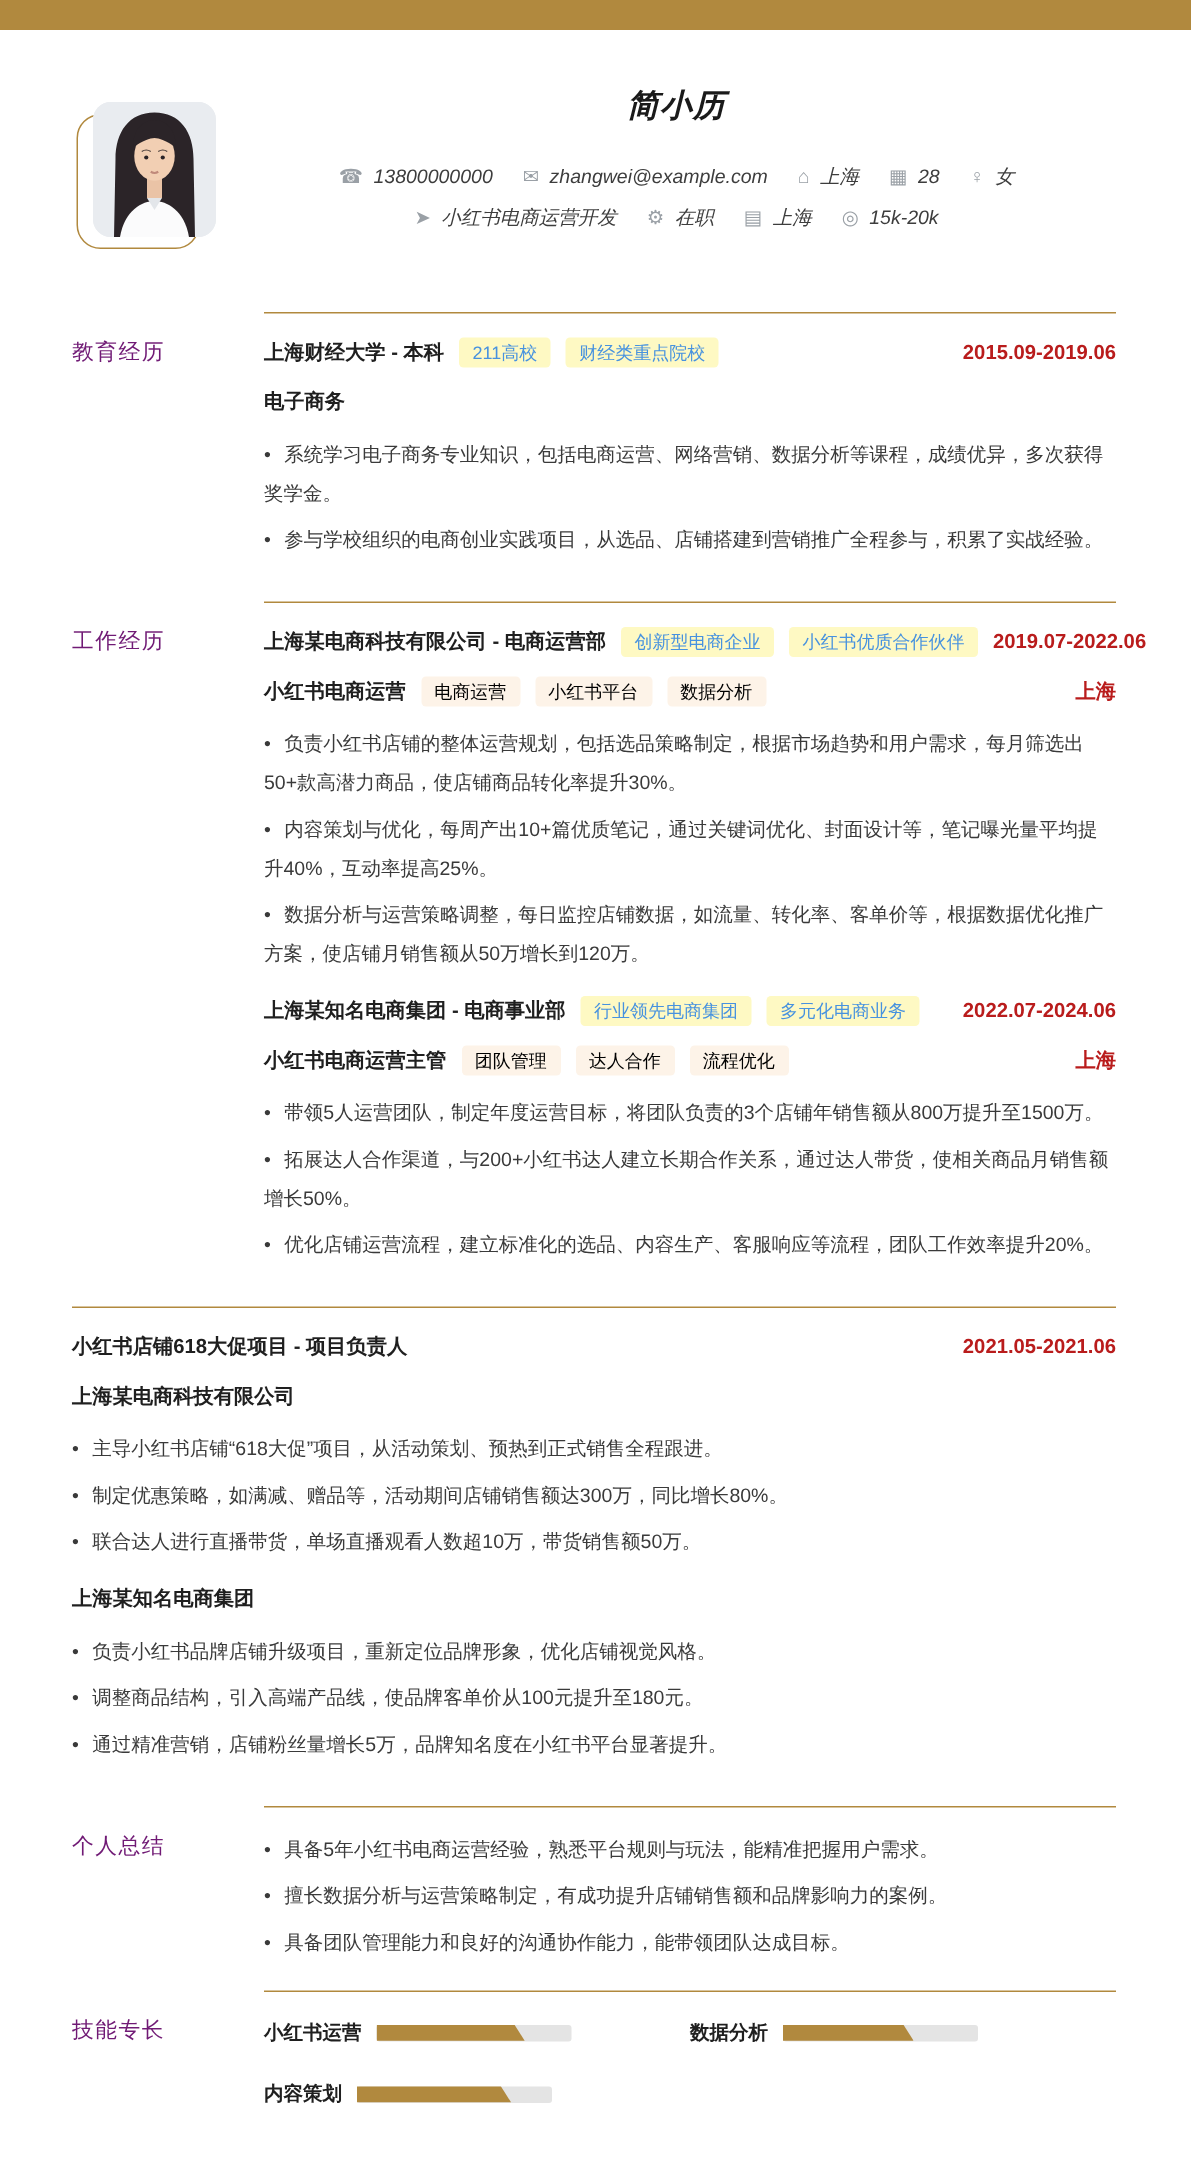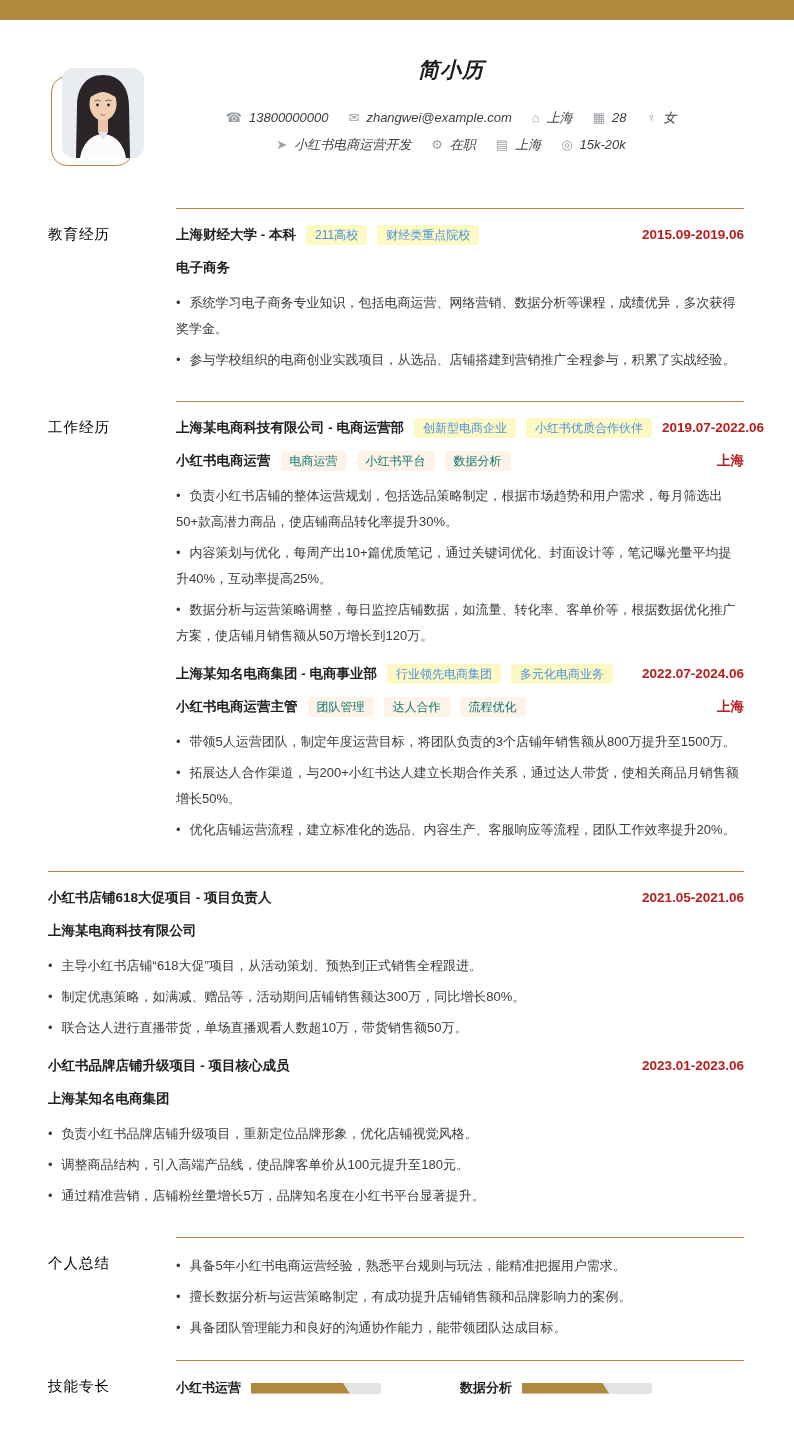--- a/index.html
+++ b/index.html
@@ -26,30 +26,30 @@
   .header-center{margin-left:110px;text-align:center;}
   .resume-name{font-size:21px;font-weight:bold;color:#1a1a1a;letter-spacing:1px;margin:8px 0 20px;}
   .contact-row{display:flex;justify-content:center;align-items:center;gap:20px;line-height:27px;color:#3d3d3d;}
   .contact-item{display:inline-flex;align-items:center;white-space:nowrap;}
   .c-icon{color:#9aa0a6;margin-right:7px;font-size:13px;}
 
   
   .sections{padding:0 50px 40px 48px;}
   .section{display:flex;}
   .section-labelcol{width:128px;flex:none;padding-top:17px;}
-  .section-label{color:#000000;font-size:14.5px;letter-spacing:1px;}
+  .section-label{color:#701a75;font-size:14.5px;letter-spacing:1px;}
   .section-body{flex:1;border-top:1px solid #B1893E;padding:15px 0 14px;min-width:0;}
 
   .entry{margin-bottom:14px;}
   .entry-head,.entry-sub{display:flex;align-items:center;gap:10px;line-height:22px;margin-bottom:11px;}
   .entry-title,.entry-subtitle{font-weight:bold;color:#1f1f1f;font-size:13.5px;white-space:nowrap;}
   .entry-date,.entry-loc{margin-left:auto;font-weight:bold;color:#b91c1c;font-size:13.5px;white-space:nowrap;}
   .tag{font-size:12px;padding:3px 9px;border-radius:3px;line-height:14px;white-space:nowrap;}
   .tag-blue{color:#4792DF;background:#fef9c3;}
-  .tag-orange{color:#0f766e;background:#FDF3E8;}
+  .tag-orange{color:#000000;background:#FDF3E8;}
 
   .bullet{margin:0 0 5px;line-height:26px;color:#3a3a3a;}
   .bullet::before{content:"•";margin-right:9px;color:#3a3a3a;}
 
   
   .skills-grid{display:grid;grid-template-columns:1fr 1fr;row-gap:23px;padding-top:3px;}
   .skill{display:flex;align-items:center;}
   .skill-name{font-weight:bold;color:#1f1f1f;white-space:nowrap;}
   .skill-bar{width:130px;height:11px;background:#E4E4E4;border-radius:2px;margin-left:10px;position:relative;}
   .skill-fill{height:100%;background:#B1893E;clip-path:polygon(0 0,calc(100% - 7px) 0,100% 100%,0 100%);}
@@ -191,24 +191,20 @@
             <span class="entry-date">2021.05-2021.06</span>
           </div>
           <div class="entry-sub">
             <span class="entry-subtitle">上海某电商科技有限公司</span>
           </div>
           <p class="bullet">主导小红书店铺“618大促”项目，从活动策划、预热到正式销售全程跟进。</p>
           <p class="bullet">制定优惠策略，如满减、赠品等，活动期间店铺销售额达300万，同比增长80%。</p>
           <p class="bullet">联合达人进行直播带货，单场直播观看人数超10万，带货销售额50万。</p>
         </div>
         <div class="entry">
-          <div class="entry-head">
-            <span class="entry-title">小红书品牌店铺升级项目 - 项目核心成员</span>
-            <span class="entry-date">2023.01-2023.06</span>
-          </div>
           <div class="entry-sub">
             <span class="entry-subtitle">上海某知名电商集团</span>
           </div>
           <p class="bullet">负责小红书品牌店铺升级项目，重新定位品牌形象，优化店铺视觉风格。</p>
           <p class="bullet">调整商品结构，引入高端产品线，使品牌客单价从100元提升至180元。</p>
           <p class="bullet">通过精准营销，店铺粉丝量增长5万，品牌知名度在小红书平台显著提升。</p>
         </div>
       </div>
     </section>
     <section class="section">
@@ -228,16 +224,22 @@
             <span class="skill-bar">
               <span class="skill-fill" style="display: block; width: 76%;"></span>
             </span>
           </div>
           <div class="skill">
             <span class="skill-name">数据分析</span>
             <span class="skill-bar">
               <span class="skill-fill" style="display: block; width: 67%;"></span>
             </span>
           </div>
+          <div class="skill">
+            <span class="skill-name">内容策划</span>
+            <span class="skill-bar">
+              <span class="skill-fill" style="display: block; width: 79%;"></span>
+            </span>
+          </div>
         </div>
       </div>
     </section>
   </main>
 
 </body></html>

